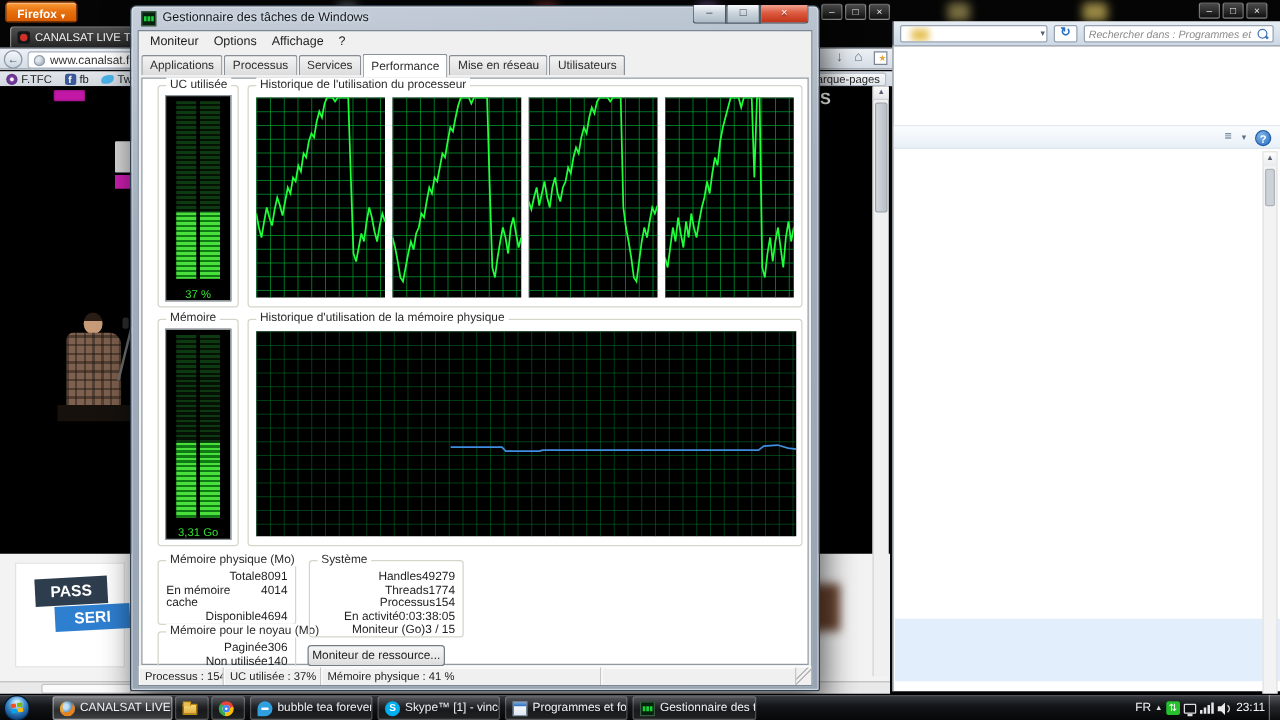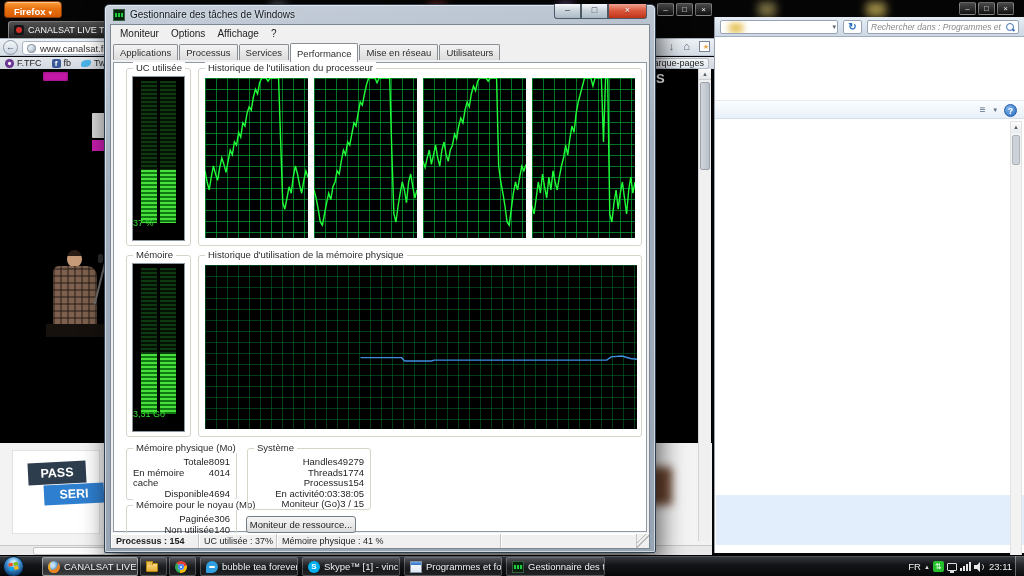--- a/index.html
+++ b/index.html
@@ -139,21 +139,21 @@
   .tab.active{height:19px;background:#fff;position:relative;z-index:2;margin-bottom:-1px;padding-top:4px}
   .tm-panel{position:absolute;left:2px;right:2px;top:37px;bottom:16px;background:#fff;border:1px solid #909aa4}
   .grp{position:absolute;border:1px solid #d5d5ca;border-radius:3px}
   .grp>.lbl{position:absolute;top:-7px;left:6px;background:#fff;padding:0 3px;font-size:9.5px;color:#2b2b2b;white-space:nowrap}
   .meterbox{position:absolute;left:5px;right:5px;top:7px;bottom:4px;background:#000;border:1px solid #8e979e}
   .mcol{position:absolute;width:16px;top:4px;bottom:17px;
         background:repeating-linear-gradient(180deg,#0e3a12 0 2px,#041104 2px 4px)}
   .mcol.l{left:8px}.mcol.r{left:27px}
   .mfill{position:absolute;left:0;right:0;bottom:0;
          background:repeating-linear-gradient(180deg,#49e03c 0 2px,#0f7a14 2px 4px)}
-  .mval{position:absolute;bottom:12px;width:100%;font-size:9px;color:#35e02f}
+  .mval{position:absolute;bottom:0;width:100%;text-align:center;font-size:9px;color:#35e02f}
   .gpanel{position:absolute;background-color:#000;
           background-image:linear-gradient(rgba(0,158,48,.75) 1px,transparent 1px),
                            linear-gradient(90deg,rgba(0,158,48,.75) 1px,transparent 1px);
           background-size:11px 11px}
   .gpanel.mem{background-image:linear-gradient(rgba(0,122,44,.5) 1px,transparent 1px),
                                linear-gradient(90deg,rgba(0,122,44,.5) 1px,transparent 1px)}
   .gpanel svg{position:absolute;left:0;top:0;width:100%;height:100%}
   .grows{position:absolute;left:6px;right:6px;top:8px}
   .grow{display:flex;justify-content:flex-end;font-size:9.5px;color:#1e1e1e;line-height:10.5px}
   .win-btn{position:absolute;font-size:9.5px;color:#1e1e1e;text-align:center;line-height:15px;
@@ -466,21 +466,21 @@
               <div class="grow">
                 <span>Moniteur (Go)</span>
                 <span>3 / 15</span>
               </div>
             </div>
         </div>
 
         <div class="win-btn" style="left:132px;top:453px;width:110px;height:17px">Moniteur de ressource...</div>
       </div>
       <div class="tm-status">
-          <div class="st-cell" style="width: 88px; font-weight: bold;">Processus : 154</div>
+          <div class="st-cell" style="width: 68px;">Processus : 154</div>
           <div class="st-cell" style="width: 78px;">UC utilisée : 37%</div>
           <div class="st-cell" style="width: 224px;">Mémoire physique : 41 %</div>
           <div class="st-cell st-fill"></div>
           <div class="grip"></div>
         </div>
     </div>
   </div>
 
   <div id="taskbar">
     <div class="orb">

